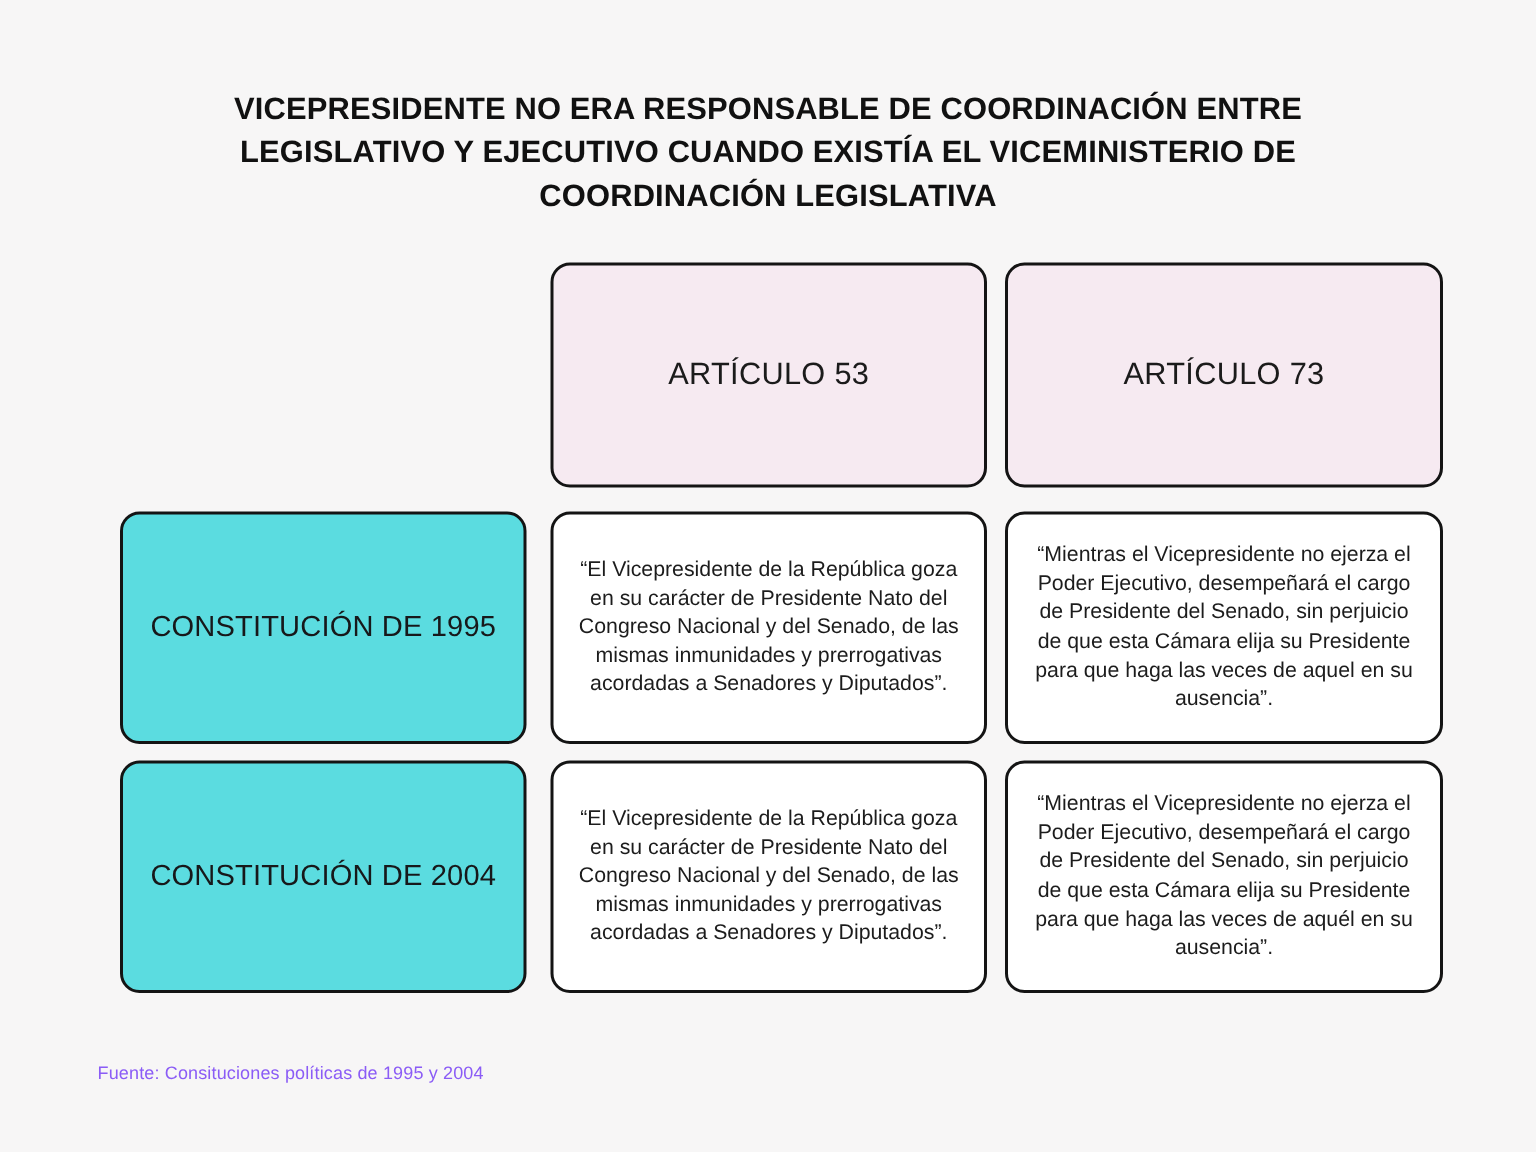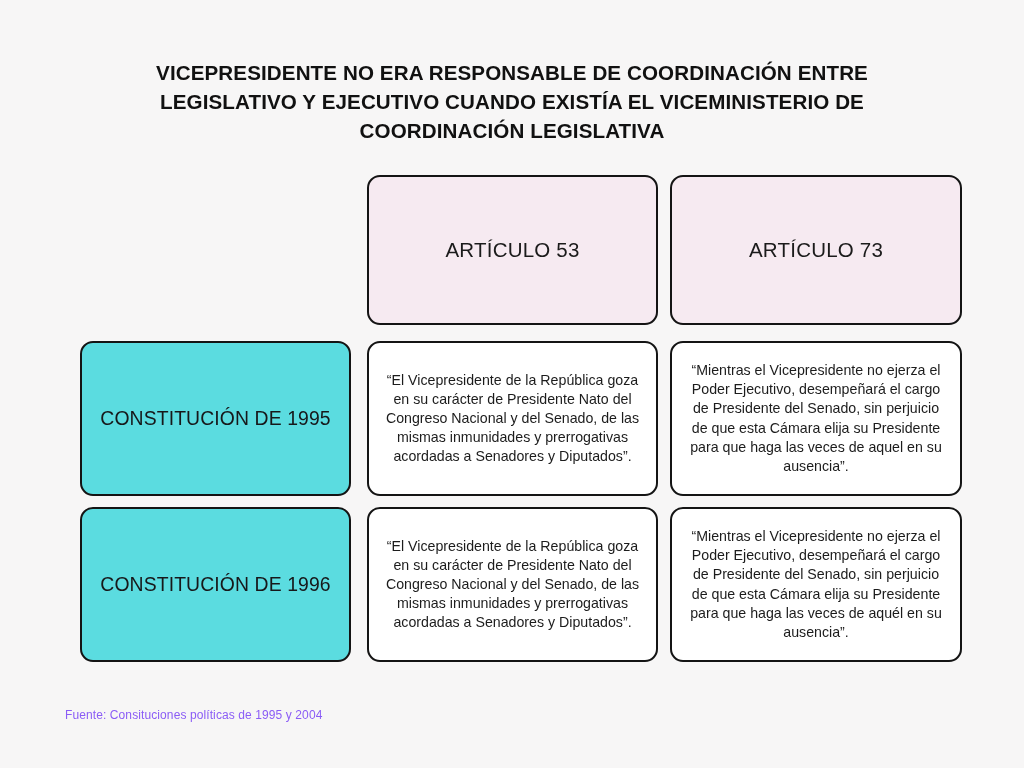--- a/index.html
+++ b/index.html
@@ -131,21 +131,21 @@
     <div class="cell label-cell row-0 col-0">CONSTITUCIÓN DE 1995</div>
 
     <div class="cell body-cell row-0 col-1">
       <span class="txt">“El Vicepresidente de la República goza en su carácter de Presidente Nato del Congreso Nacional y del Senado, de las mismas inmunidades y prerrogativas acordadas a Senadores y Diputados”.</span>
     </div>
 
     <div class="cell body-cell row-0 col-2">
       <span class="txt">“Mientras el Vicepresidente no ejerza el Poder Ejecutivo, desempeñará el cargo de Presidente del Senado, sin perjuicio de que esta Cámara elija su Presidente para que haga las veces de aquel en su ausencia”.</span>
     </div>
 
-    <div class="cell label-cell row-1 col-0">CONSTITUCIÓN DE 1996</div>
+    <div class="cell label-cell row-1 col-0">CONSTITUCIÓN DE 2004</div>
 
     <div class="cell body-cell row-1 col-1">
       <span class="txt">“El Vicepresidente de la República goza en su carácter de Presidente Nato del Congreso Nacional y del Senado, de las mismas inmunidades y prerrogativas acordadas a Senadores y Diputados”.</span>
     </div>
 
     <div class="cell body-cell row-1 col-2">
       <span class="txt">“Mientras el Vicepresidente no ejerza el Poder Ejecutivo, desempeñará el cargo de Presidente del Senado, sin perjuicio de que esta Cámara elija su Presidente para que haga las veces de aquél en su ausencia”.</span>
     </div>
 
   </div>

